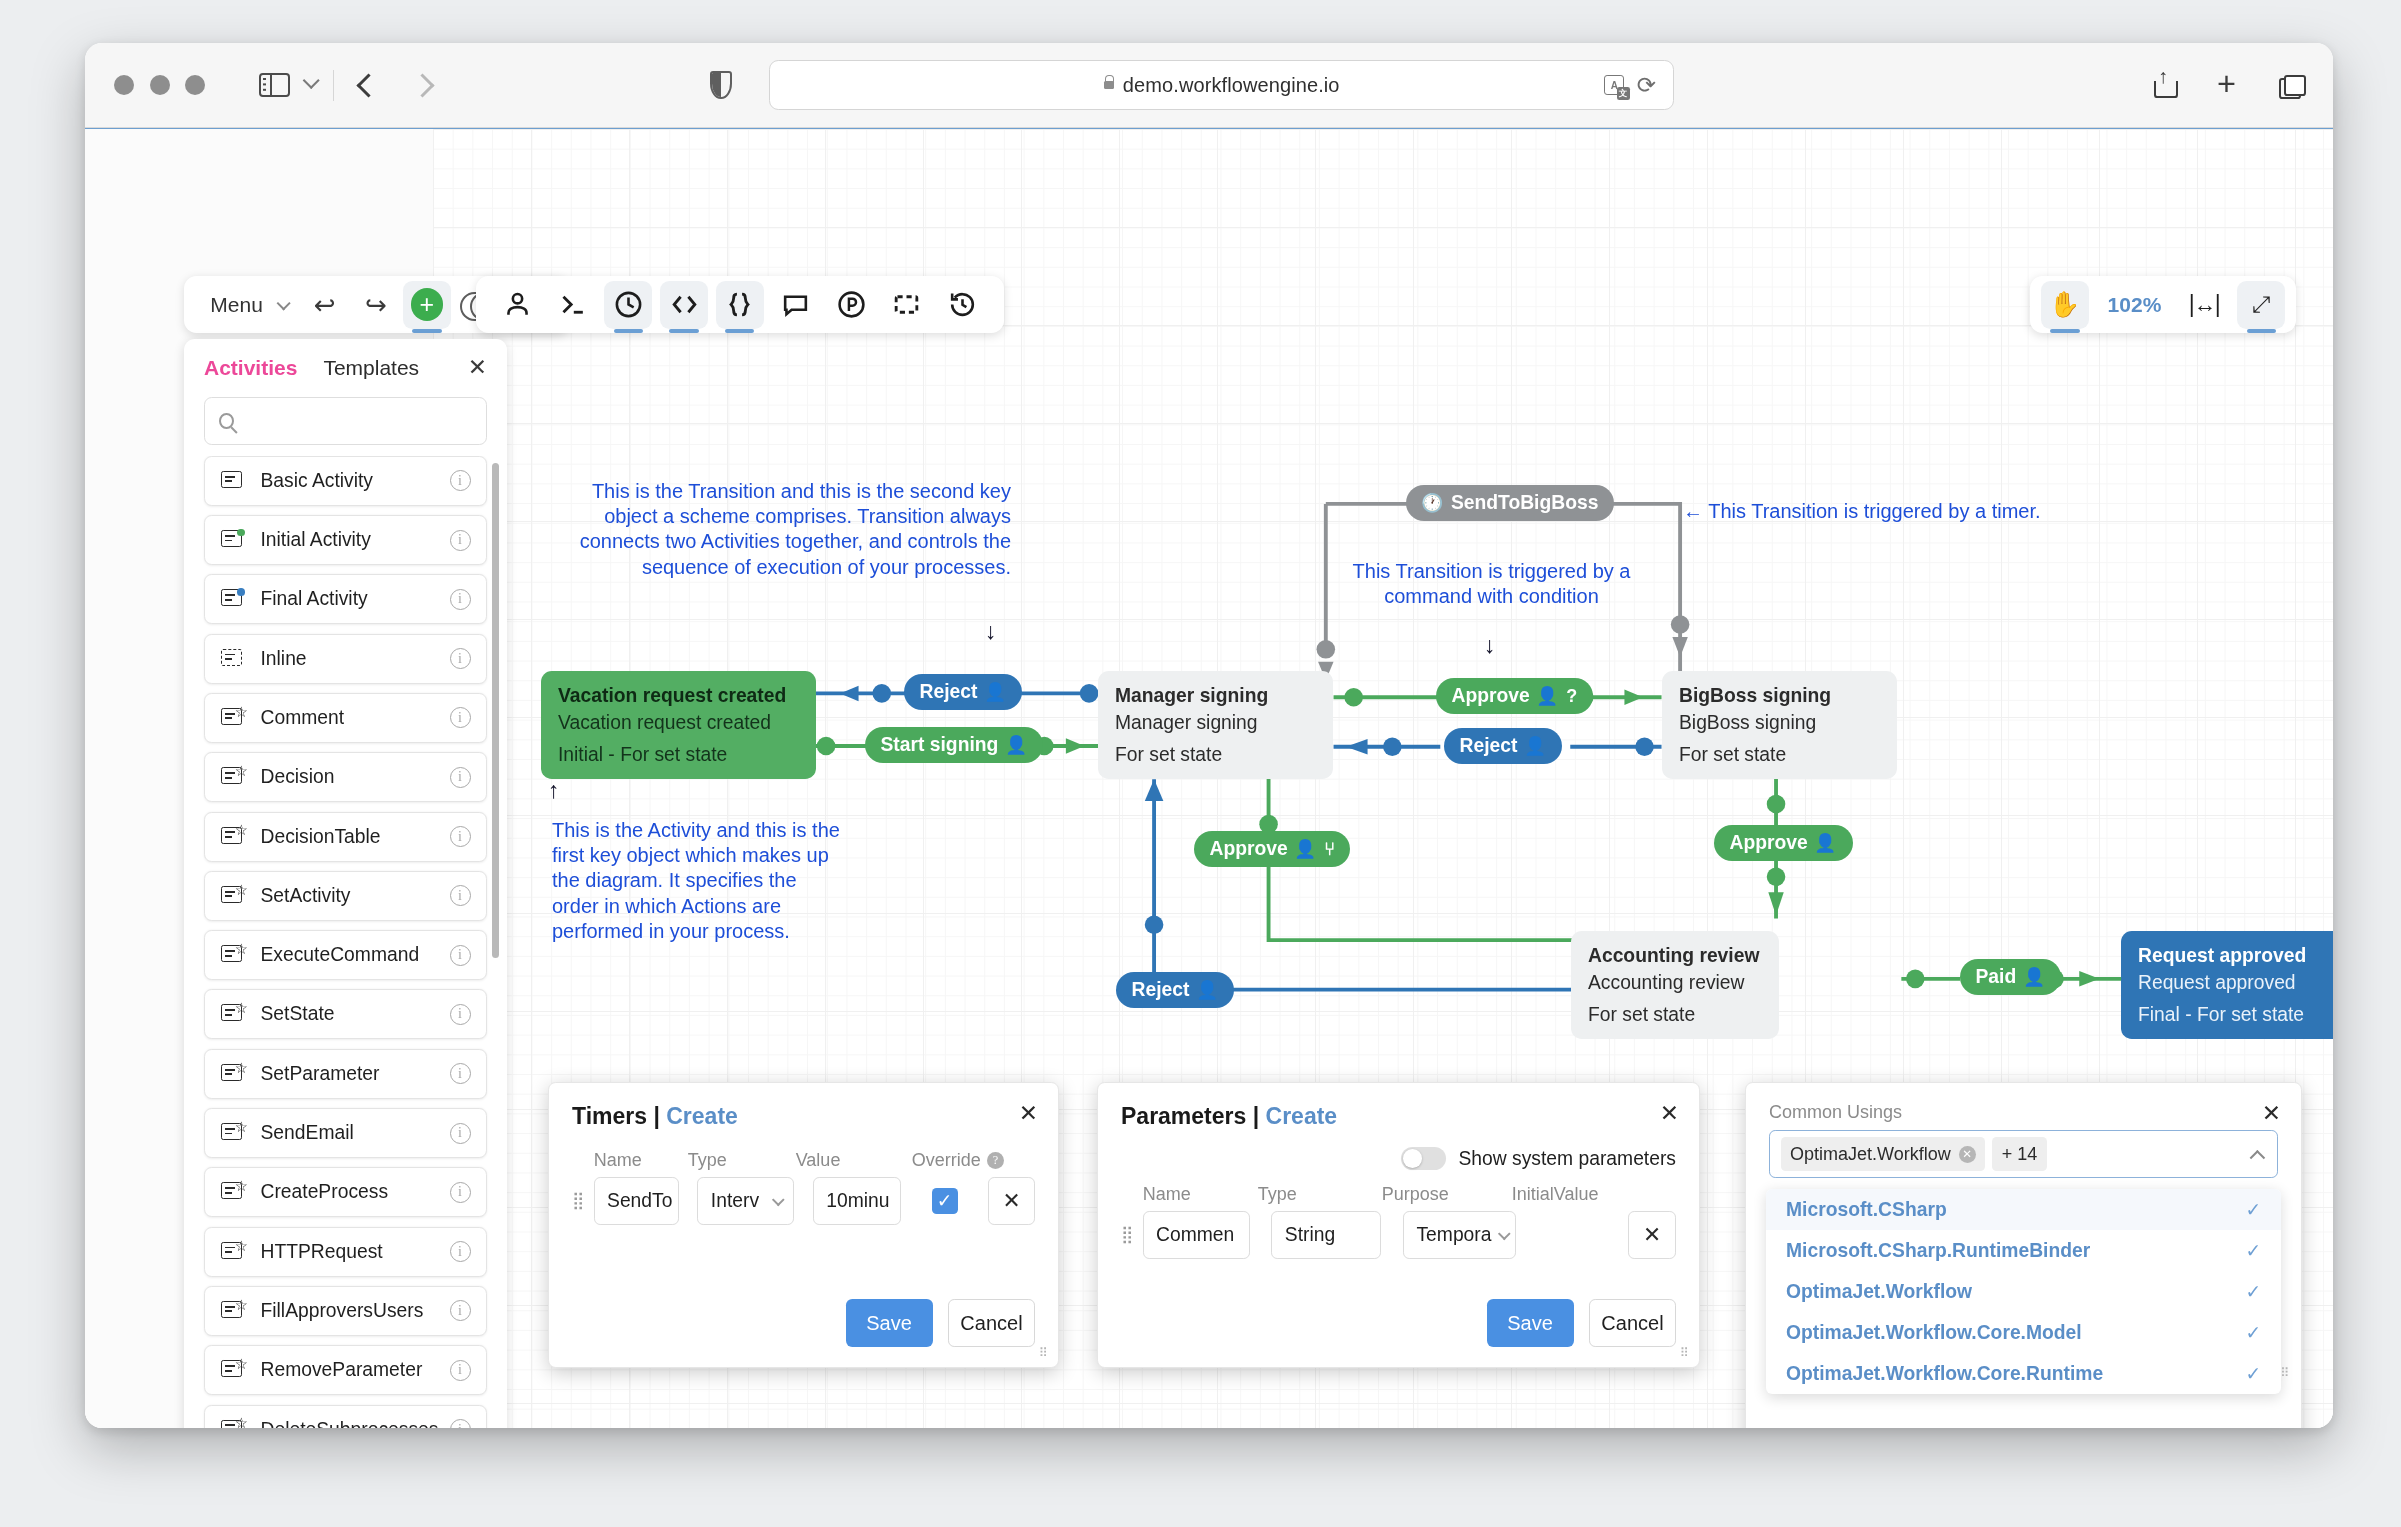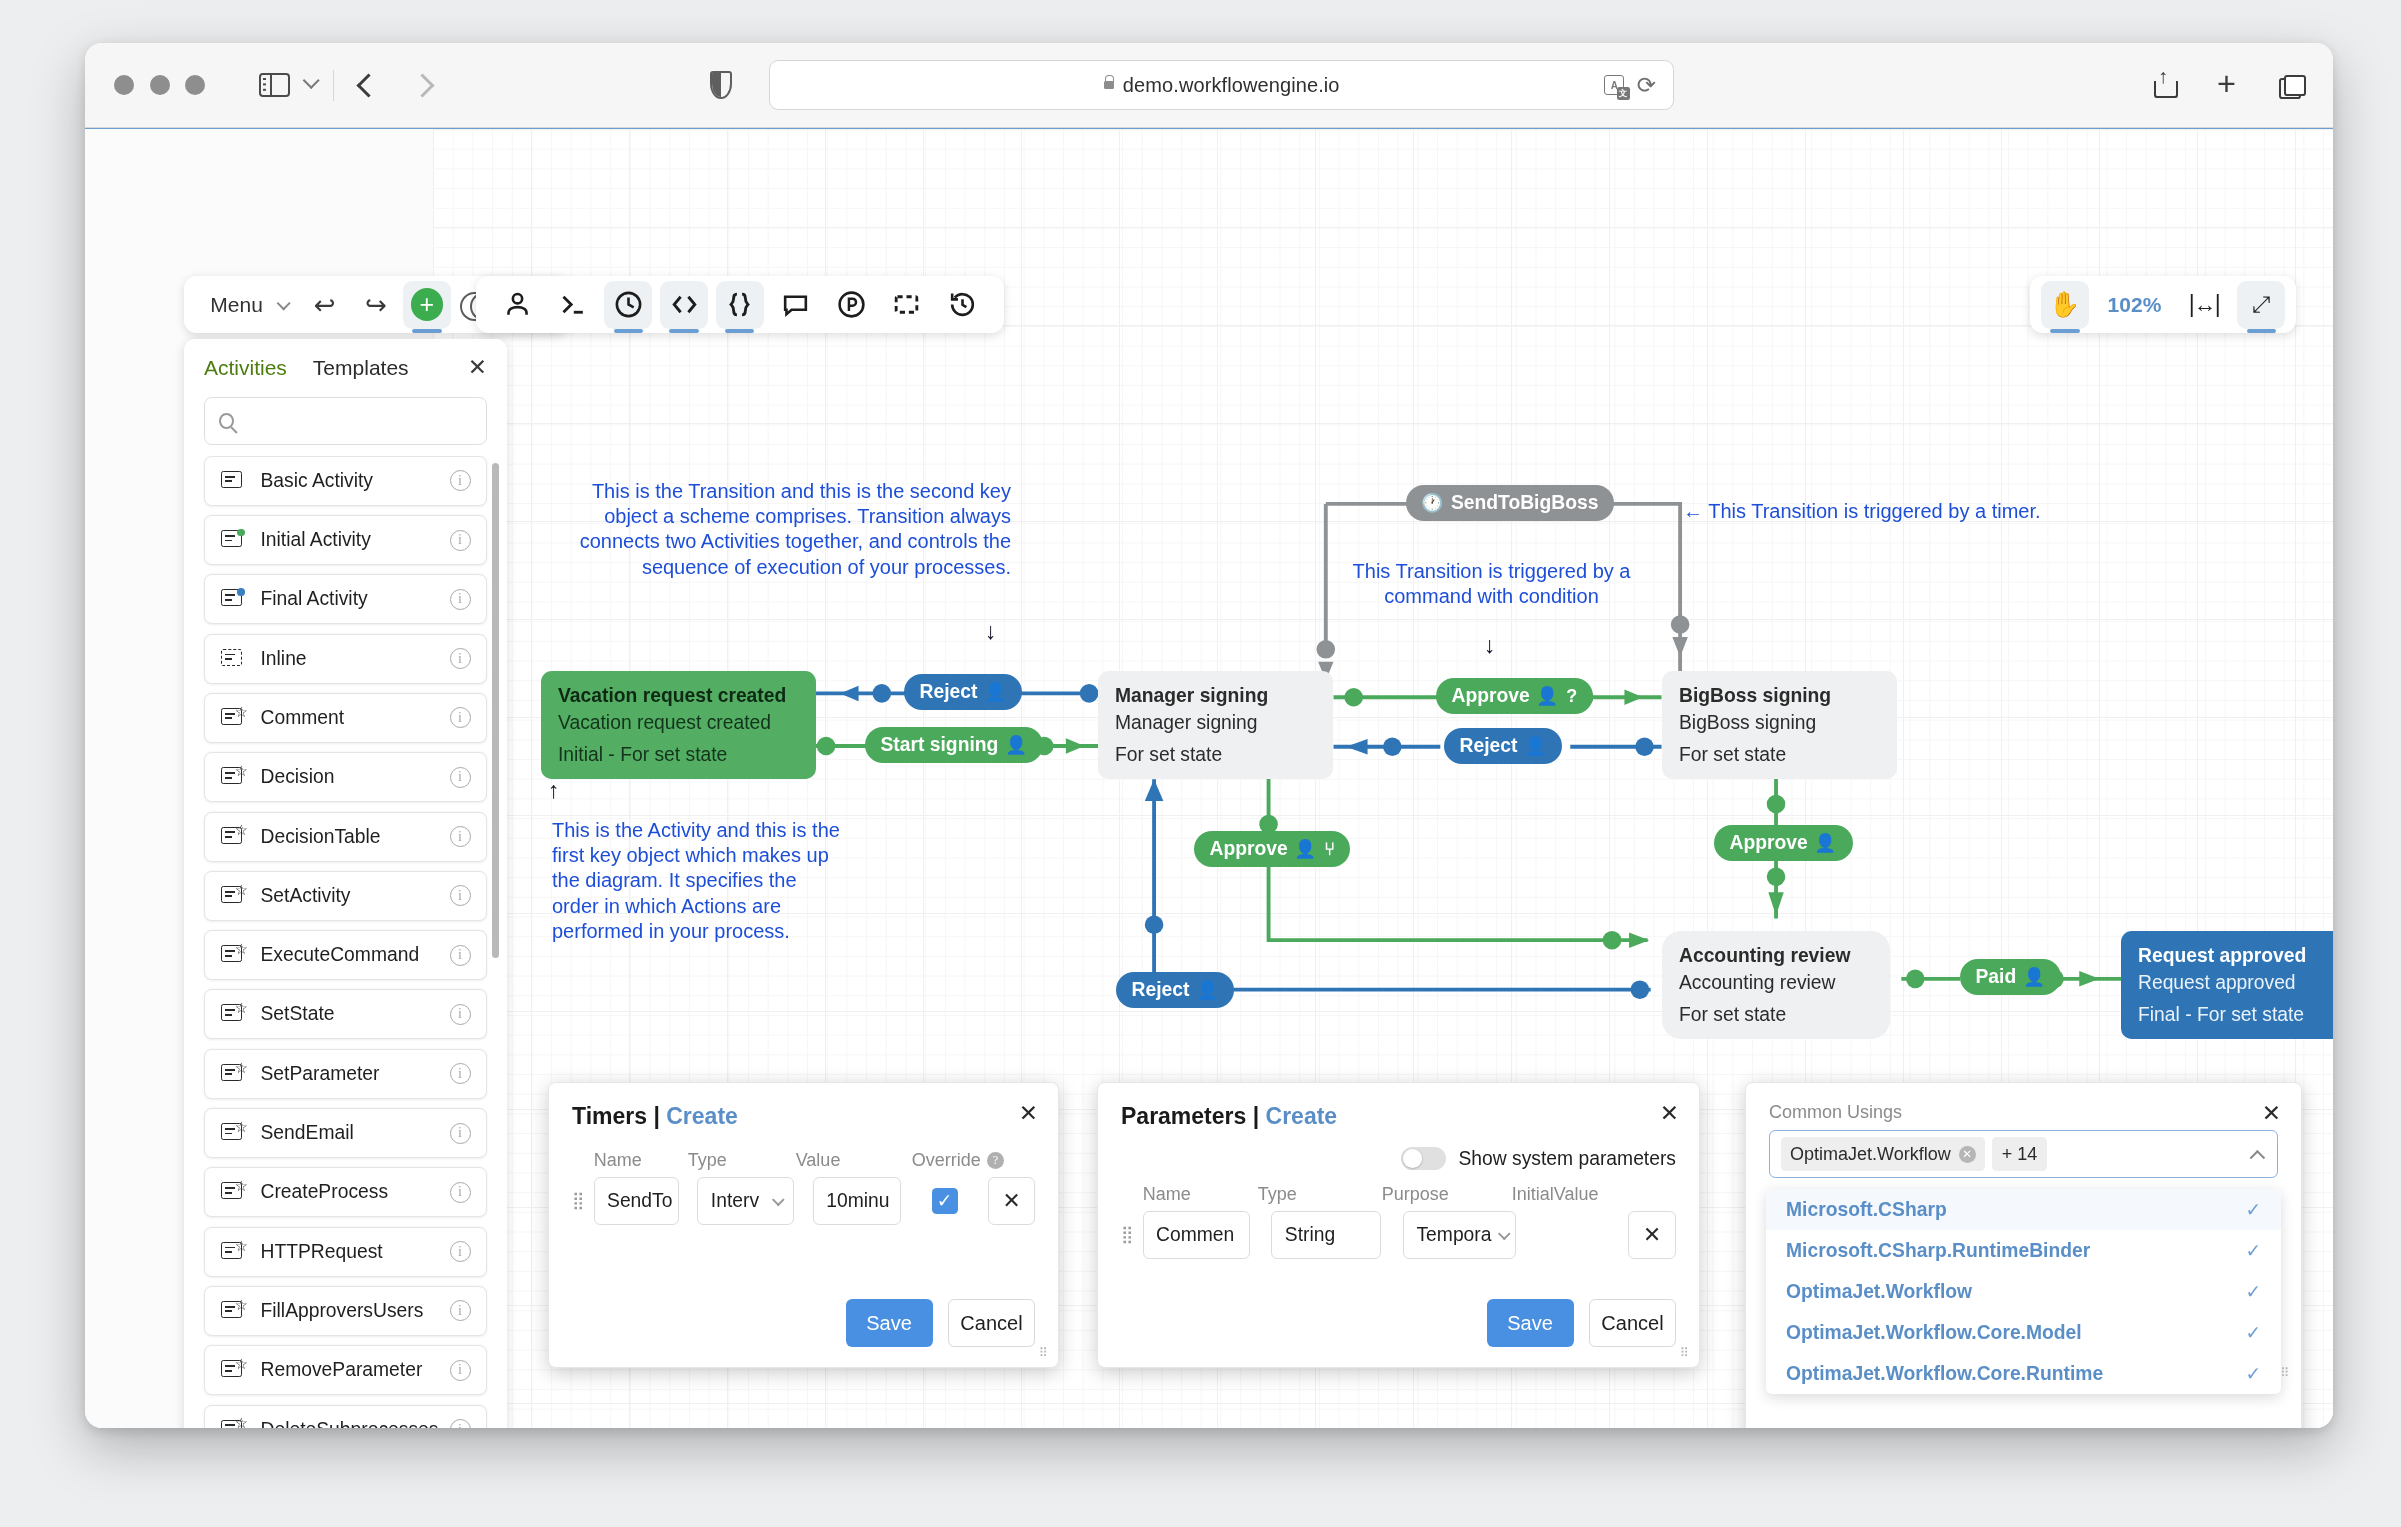--- a/index.html
+++ b/index.html
@@ -197,21 +197,21 @@
     background: #ffffff;
     border-radius: 10.8px;
     box-shadow: 0 2.3px 10.8px rgba(0,0,0,0.14);
     display: flex; flex-direction: column;
   }
   .panel-tabs {
     display: flex; align-items: center; padding: 17px 20px 10.8px 20px;
     gap: 26px; position: relative;
   }
   .ptab { font-size: 21px; color: #2c2c2c; cursor: pointer; }
-  .ptab.active { color: #4d7c0f; font-weight: normal; }
+  .ptab.active { color: #ec4899; font-weight: bold; }
   .panel-close {
     position: absolute; right: 20px; top: 17px;
     font-size: 23px; color: #3b3b3b; cursor: pointer; line-height:1;
   }
   .panel-search {
     margin: 6.2px 20px 10.8px 20px;
     height: 48px; border: 0.8px solid #dedede; border-radius: 7.7px;
     display: flex; align-items: center; padding: 0 14px;
   }
   .search-glyph {
@@ -537,21 +537,21 @@
         <div class="t2">Manager signing</div>
         <div class="t3">For set state</div>
       </div>
 
       <div class="node grey" style="left:1577px; top:542px; width:235px;">
         <div class="t1">BigBoss signing</div>
         <div class="t2">BigBoss signing</div>
         <div class="t3">For set state</div>
       </div>
 
-      <div class="node grey" style="left:1577px; top:802px; width:228px;border-radius:19px;">
+      <div class="node grey" style="left:1486px; top:802px; width:208px;">
         <div class="t1">Accounting review</div>
         <div class="t2">Accounting review</div>
         <div class="t3">For set state</div>
       </div>
 
       <div class="node blue" style="left:2036px; top:802px; width:232px;">
         <div class="t1">Request approved</div>
         <div class="t2">Request approved</div>
         <div class="t3">Final - For set state</div>
       </div>

